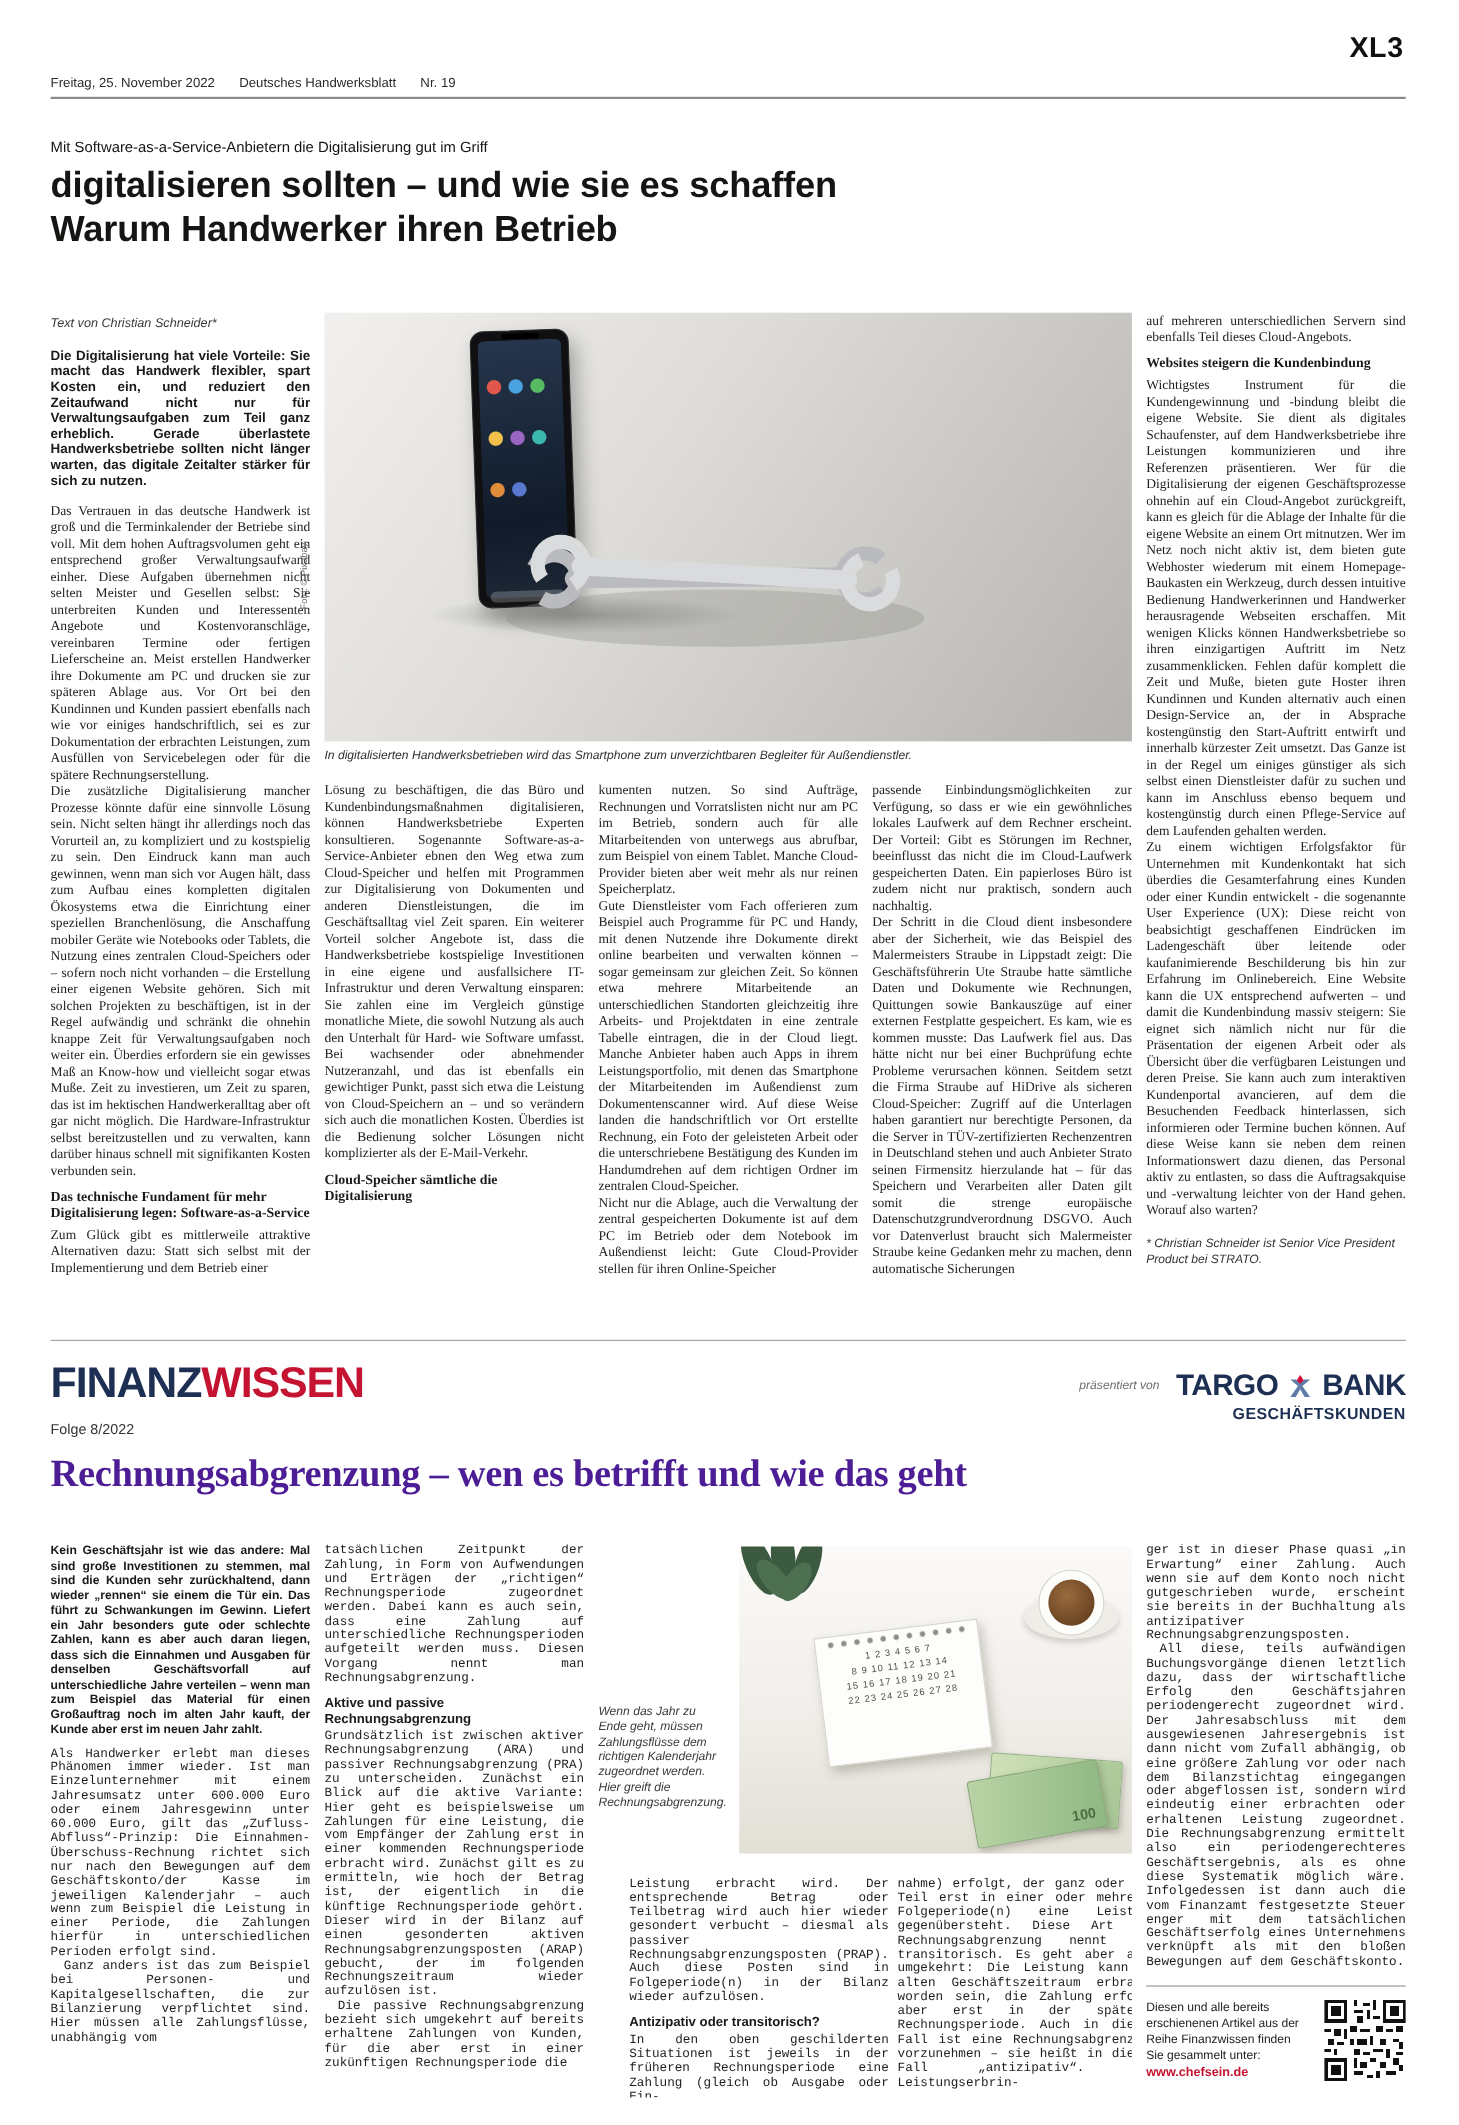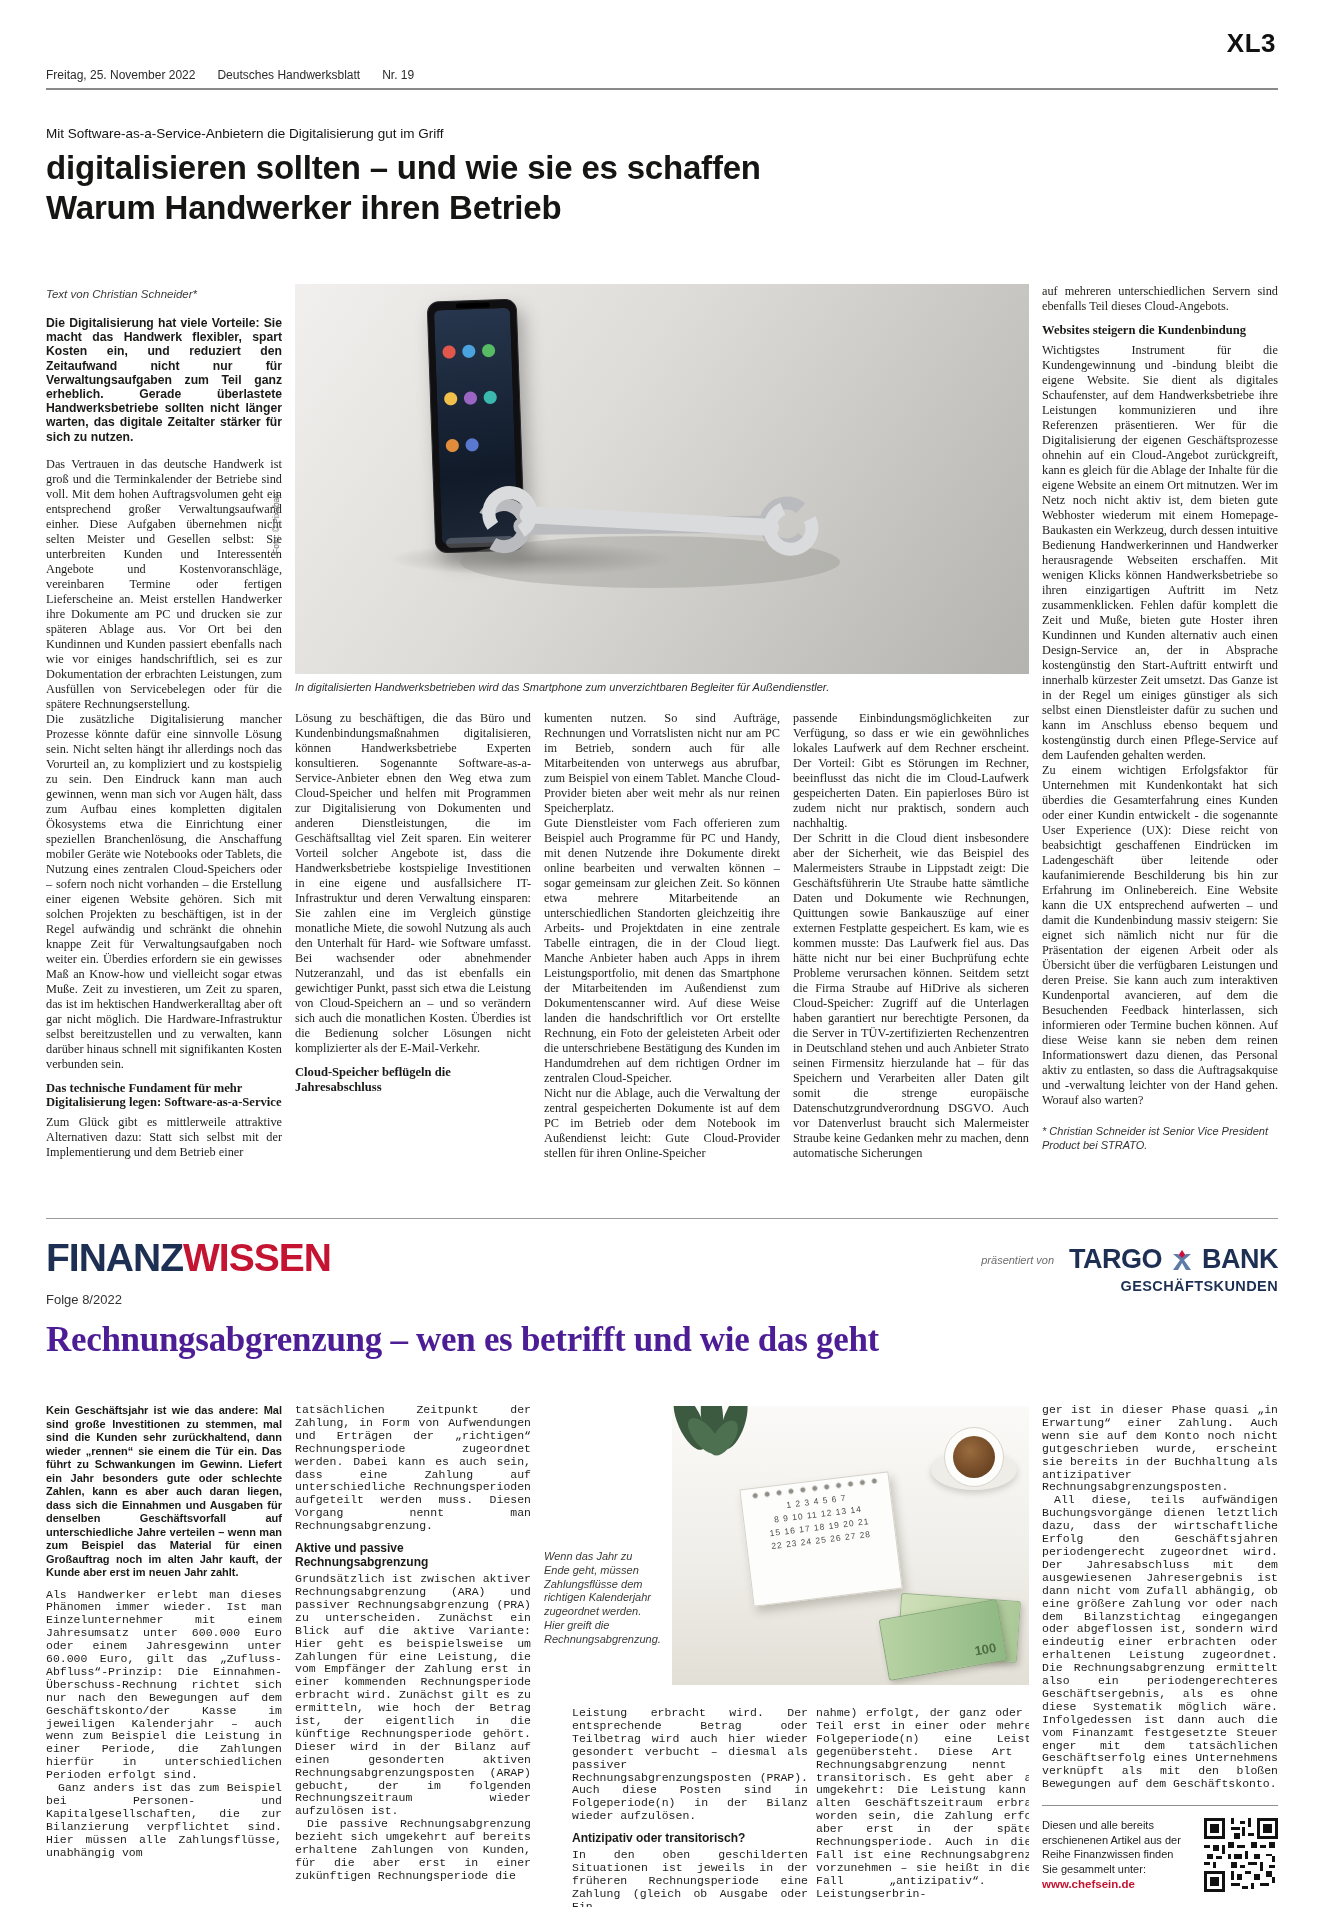--- a/index.html
+++ b/index.html
@@ -145,21 +145,21 @@
             <line x1="95" y1="70" x2="335" y2="108" stroke-width="17" stroke-linecap="round"></line>
             <circle cx="77" cy="67" r="21" stroke-width="13" pathLength="100" stroke-dasharray="76 24" transform="rotate(150 77 67)"></circle>
             <circle cx="355" cy="111" r="21" stroke-width="13" pathLength="100" stroke-dasharray="76 24" transform="rotate(-20 355 111)"></circle>
           </g>
         </svg>
       </div>
       <div class="caption">In digitalisierten Handwerksbetrieben wird das Smartphone zum unverzichtbaren Begleiter für Außendienstler.</div>
       <div class="a1mid-cols">
         <div class="ncol">
           <p class="bodytxt">Lösung zu beschäftigen, die das Büro und Kundenbindungsmaßnahmen digitalisieren, können Handwerksbetriebe Experten konsultieren. Sogenannte Software-as-a-Service-Anbieter ebnen den Weg etwa zum Cloud-Speicher und helfen mit Programmen zur Digitalisierung von Dokumenten und anderen Dienstleistungen, die im Geschäftsalltag viel Zeit sparen. Ein weiterer Vorteil solcher Angebote ist, dass die Handwerksbetriebe kostspielige Investitionen in eine eigene und ausfallsichere IT-Infrastruktur und deren Verwaltung einsparen: Sie zahlen eine im Vergleich günstige monatliche Miete, die sowohl Nutzung als auch den Unterhalt für Hard- wie Software umfasst. Bei wachsender oder abnehmender Nutzeranzahl, und das ist ebenfalls ein gewichtiger Punkt, passt sich etwa die Leistung von Cloud-Speichern an – und so verändern sich auch die monatlichen Kosten. Überdies ist die Bedienung solcher Lösungen nicht komplizierter als der E-Mail-Verkehr.</p>
-          <h3 class="subhead">Cloud-Speicher beflügeln die Jahresabschluss</h3>
+          <h3 class="subhead">Cloud-Speicher sämtliche die Digitalisierung</h3>
         </div>
         <div class="ncol">
           <p class="bodytxt">kumenten nutzen. So sind Aufträge, Rechnungen und Vorratslisten nicht nur am PC im Betrieb, sondern auch für alle Mitarbeitenden von unterwegs aus abrufbar, zum Beispiel von einem Tablet. Manche Cloud-Provider bieten aber weit mehr als nur reinen Speicherplatz.</p>
           <p class="bodytxt">Gute Dienstleister vom Fach offerieren zum Beispiel auch Programme für PC und Handy, mit denen Nutzende ihre Dokumente direkt online bearbeiten und verwalten können – sogar gemeinsam zur gleichen Zeit. So können etwa mehrere Mitarbeitende an unterschiedlichen Standorten gleichzeitig ihre Arbeits- und Projektdaten in eine zentrale Tabelle eintragen, die in der Cloud liegt. Manche Anbieter haben auch Apps in ihrem Leistungsportfolio, mit denen das Smartphone der Mitarbeitenden im Außendienst zum Dokumentenscanner wird. Auf diese Weise landen die handschriftlich vor Ort erstellte Rechnung, ein Foto der geleisteten Arbeit oder die unterschriebene Bestätigung des Kunden im Handumdrehen auf dem richtigen Ordner im zentralen Cloud-Speicher.</p>
           <p class="bodytxt">Nicht nur die Ablage, auch die Verwaltung der zentral gespeicherten Dokumente ist auf dem PC im Betrieb oder dem Notebook im Außendienst leicht: Gute Cloud-Provider stellen für ihren Online-Speicher</p>
         </div>
         <div class="ncol">
           <p class="bodytxt">passende Einbindungsmöglichkeiten zur Verfügung, so dass er wie ein gewöhnliches lokales Laufwerk auf dem Rechner erscheint. Der Vorteil: Gibt es Störungen im Rechner, beeinflusst das nicht die im Cloud-Laufwerk gespeicherten Daten. Ein papierloses Büro ist zudem nicht nur praktisch, sondern auch nachhaltig.</p>
           <p class="bodytxt">Der Schritt in die Cloud dient insbesondere aber der Sicherheit, wie das Beispiel des Malermeisters Straube in Lippstadt zeigt: Die Geschäftsführerin Ute Straube hatte sämtliche Daten und Dokumente wie Rechnungen, Quittungen sowie Bankauszüge auf einer externen Festplatte gespeichert. Es kam, wie es kommen musste: Das Laufwerk fiel aus. Das hätte nicht nur bei einer Buchprüfung echte Probleme verursachen können. Seitdem setzt die Firma Straube auf HiDrive als sicheren Cloud-Speicher: Zugriff auf die Unterlagen haben garantiert nur berechtigte Personen, da die Server in TÜV-zertifizierten Rechenzentren in Deutschland stehen und auch Anbieter Strato seinen Firmensitz hierzulande hat – für das Speichern und Verarbeiten aller Daten gilt somit die strenge europäische Datenschutzgrundverordnung DSGVO. Auch vor Datenverlust braucht sich Malermeister Straube keine Gedanken mehr zu machen, denn automatische Sicherungen</p>
         </div>

